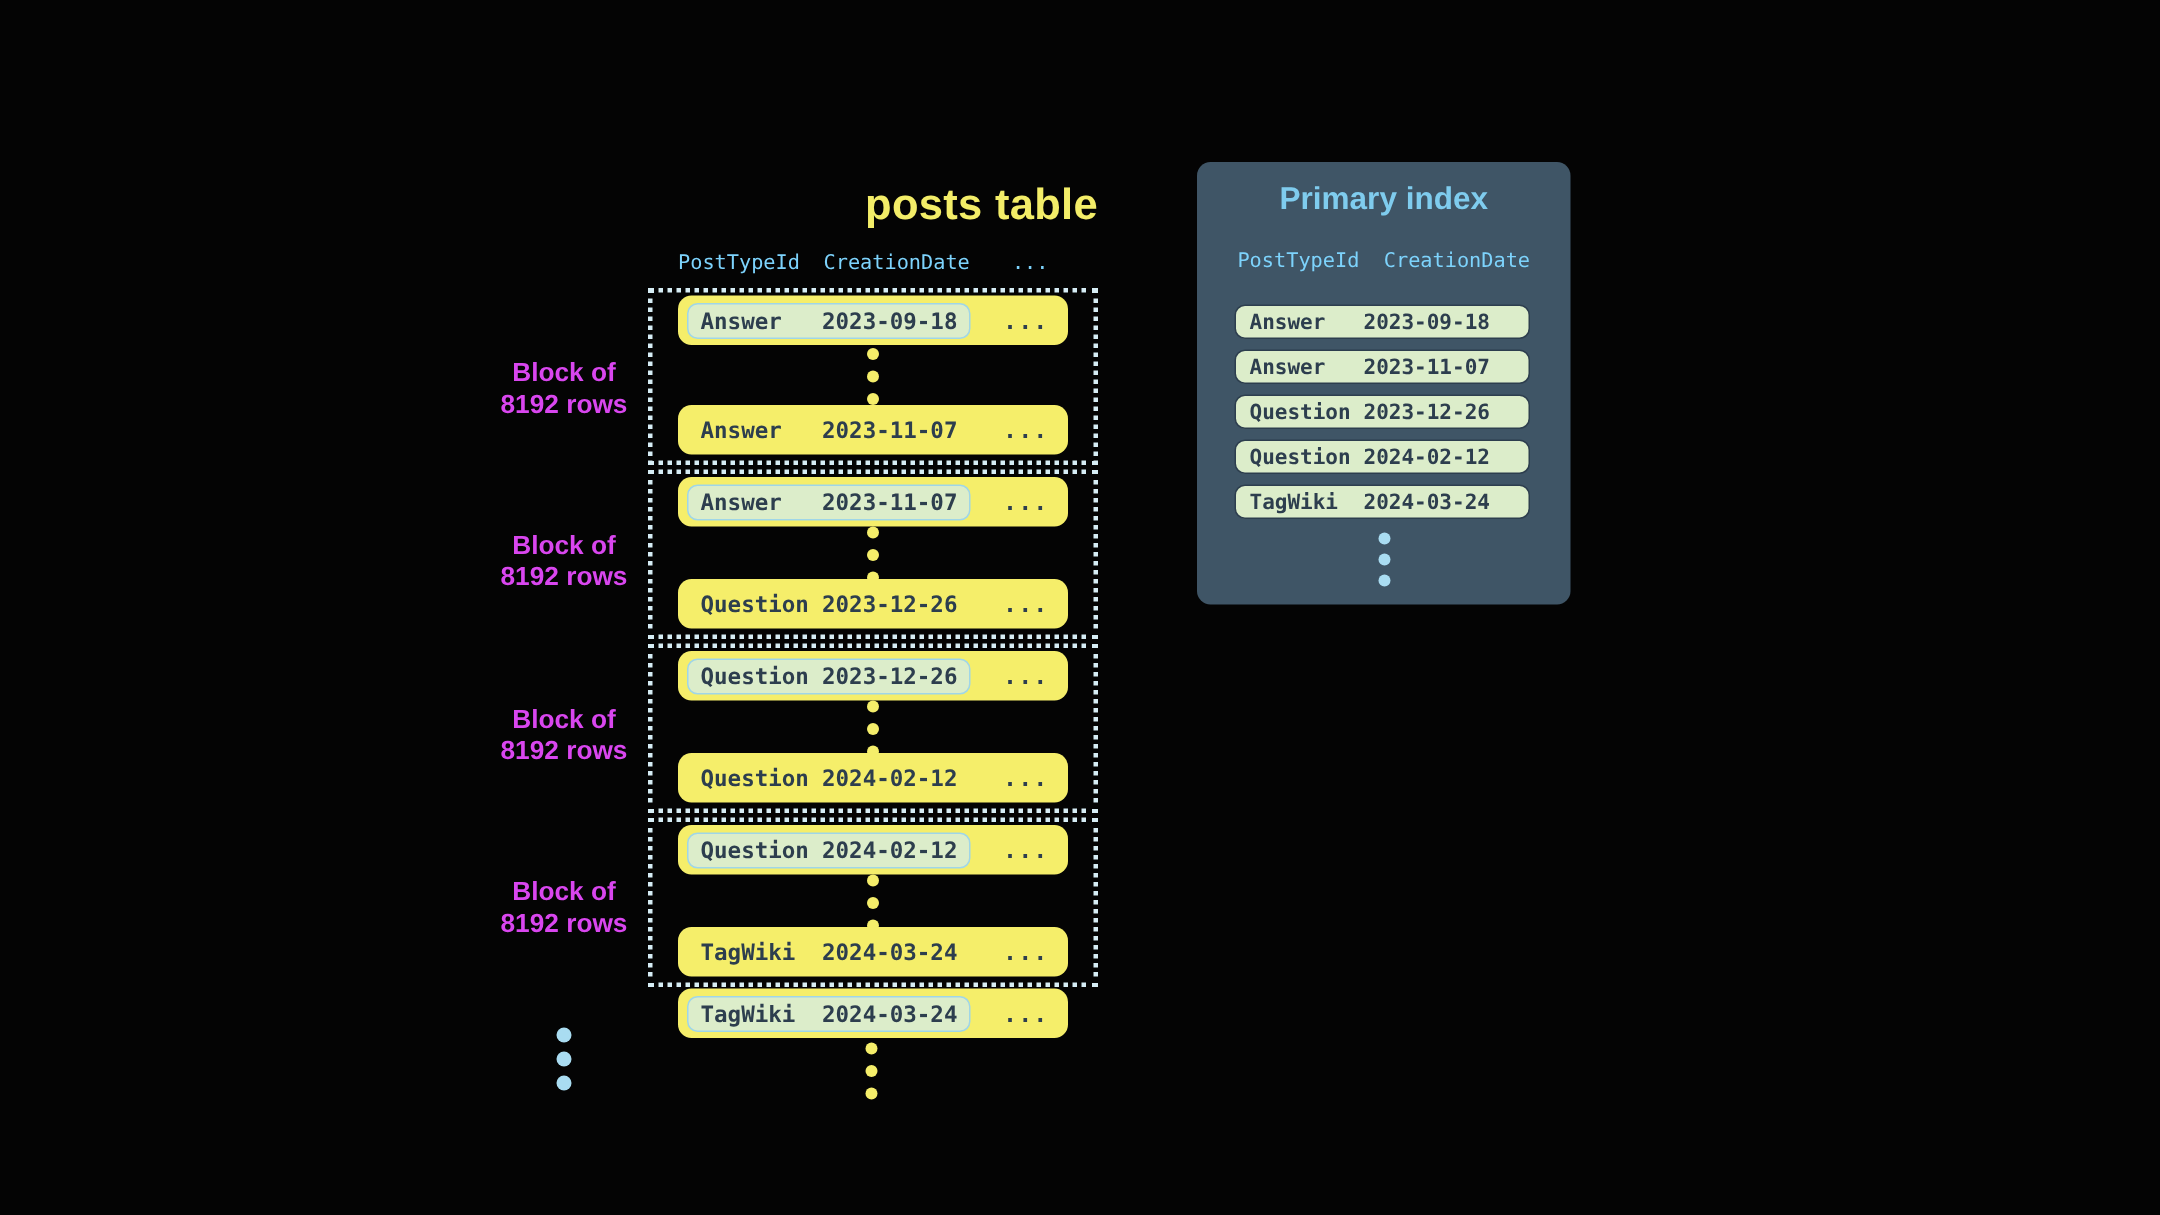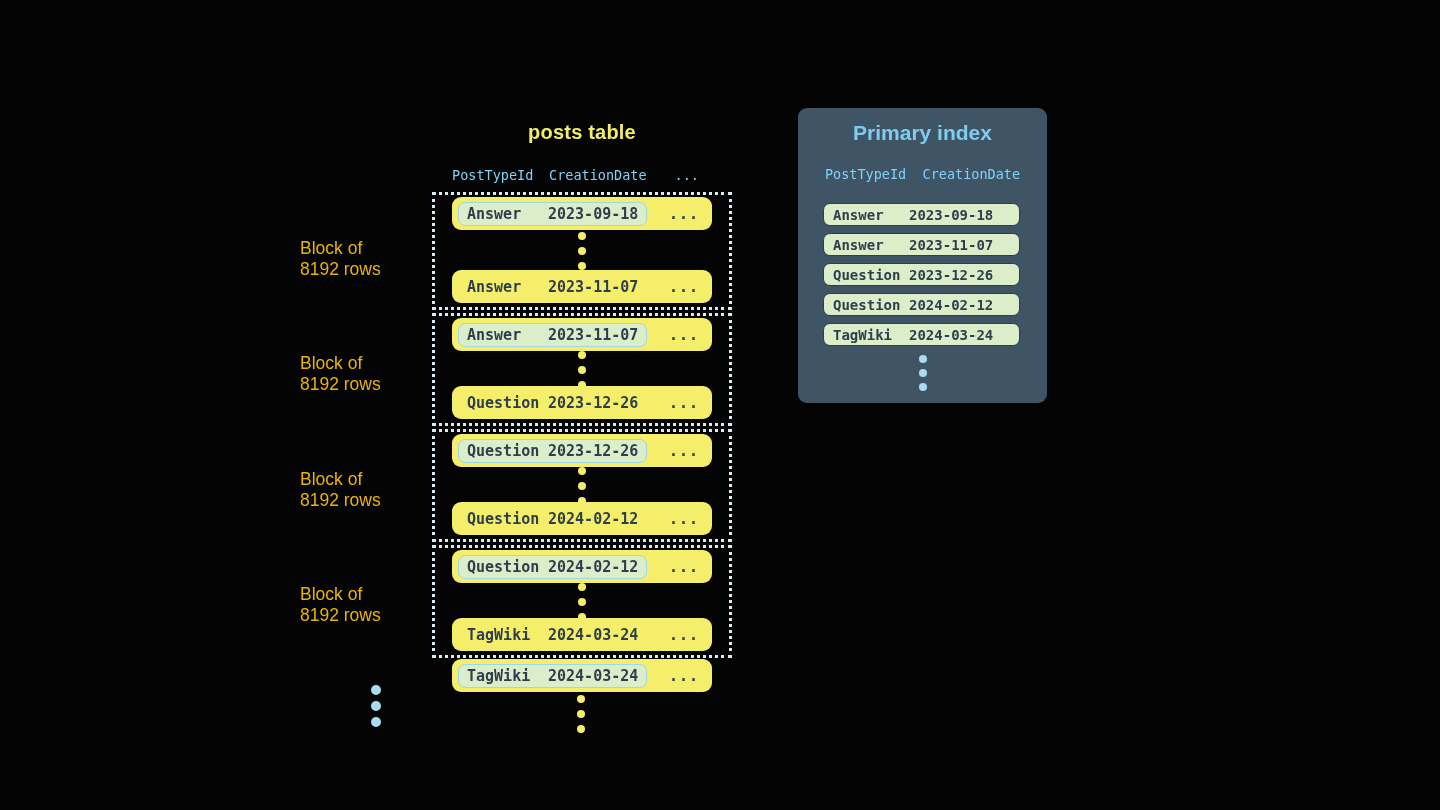--- a/index.html
+++ b/index.html
@@ -6,21 +6,21 @@
   html,body { background:#000; }
   .stage {
     position:relative; width:1440px; height:810px;
     background:#040404; overflow:hidden;
     font-family:"Liberation Sans", sans-serif;
   }
 
   
   .pt-title {
     position:absolute; left:432px; top:121px; width:300px;
-    text-align:center; color:#f3ed68; font-size:20px; font-weight:600;
+    text-align:right; color:#f3ed68; font-size:29px; font-weight:600;
     letter-spacing:0.2px;
   }
   .col-header {
     position:absolute; display:flex; align-items:center;
     font-family:"DejaVu Sans Mono", monospace; font-size:13.5px;
     color:#7dd3fc; font-weight:500;
   }
   .pt-header { left:452px; top:167px; width:247px; }
   .col-header .c1 { display:inline-block; width:97px; }
   .col-header .more { margin-left:auto; }
@@ -55,22 +55,22 @@
   .vdots {
     position:absolute; left:50%; top:50%; transform:translate(-50%,-50%);
     display:flex; flex-direction:column; gap:7px; align-items:center;
   }
   .dot { width:8px; height:8px; border-radius:50%; display:block; }
   .dot.y { background:#f5ee6a; }
   .dot.b { background:#a9dcf1; width:10px; height:10px; }
   .vdots-abs { position:absolute; display:flex; flex-direction:column; gap:6px; align-items:center; }
 
   .blabel {
-    position:absolute; left:300px; width:152px; 
-    color:#eab308; font-size:17.5px; line-height:21px; font-weight:400;
+    position:absolute; left:300px; width:152px; text-align:center;
+    color:#d946ef; font-size:17.5px; line-height:21px; font-weight:700;
   }
 
   
   .panel {
     position:absolute; left:798px; top:108px; width:249px; height:295px;
     background:#3f5566; border-radius:9px;text-decoration:underline;
   }
   .panel-title {
     position:absolute; left:0; top:13px; width:100%; text-align:center;
     color:#7fccee; font-size:21px; font-weight:600;

